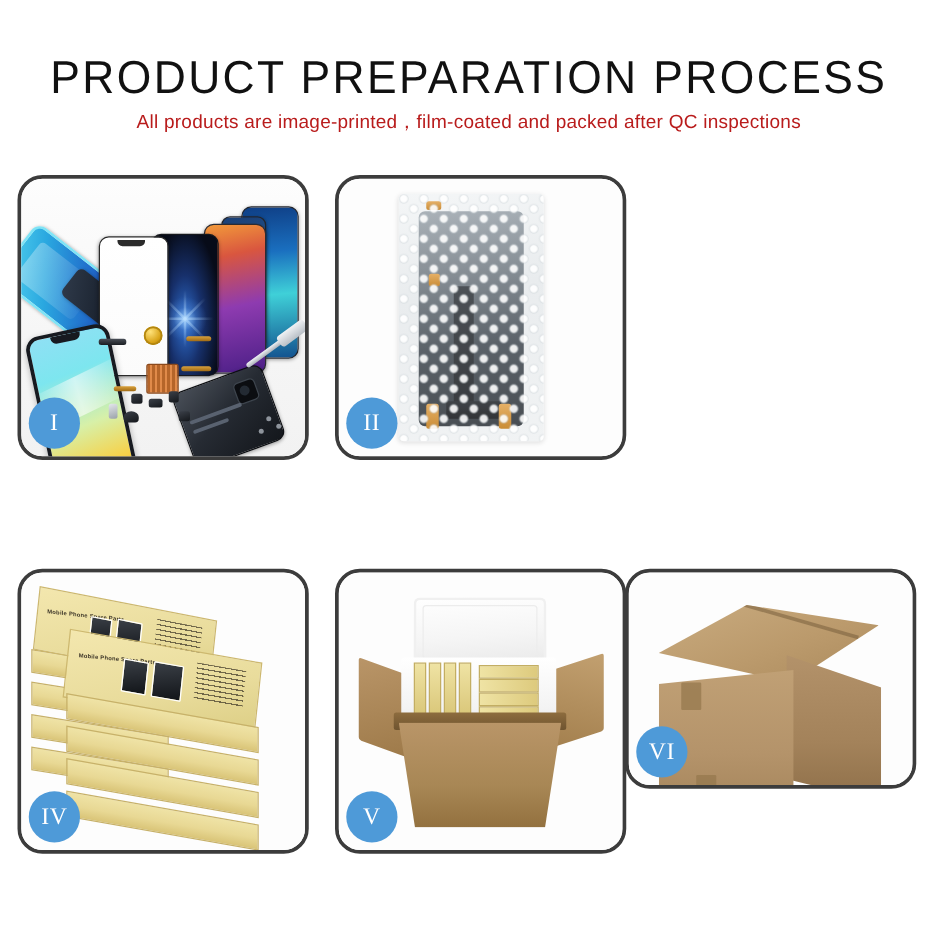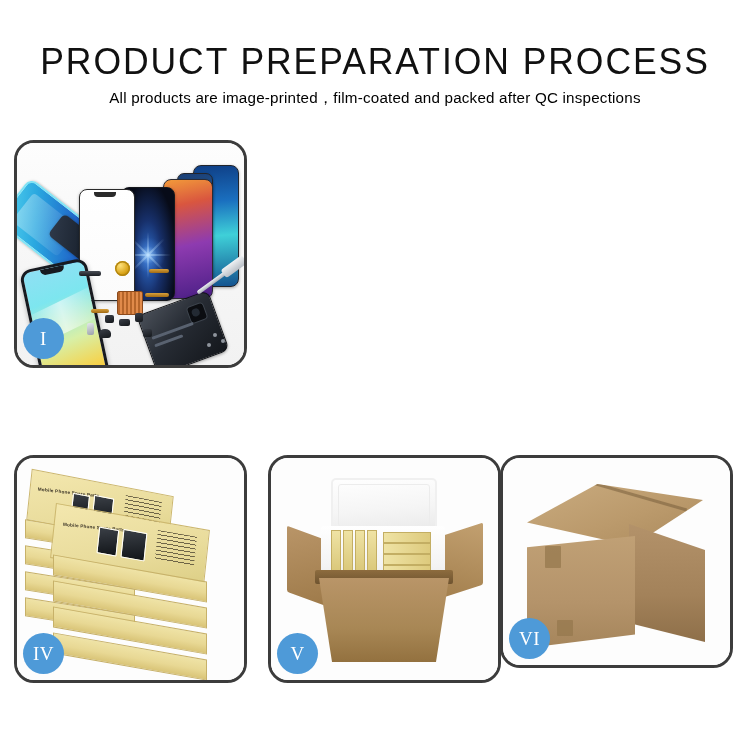--- a/index.html
+++ b/index.html
@@ -23,21 +23,21 @@
     color:#111111;
     white-space:nowrap;
     transform:scaleX(0.96);
   }
   .subtitle{
     margin:0;padding:0;
     position:absolute;left:0;top:88px;width:750px;
     font-size:15.2px;line-height:20px;
     font-weight:400;
     letter-spacing:0.2px;
-    color:#000000;
+    color:#b91c1c;
     white-space:nowrap;
   }
 
   
   .grid{position:absolute;left:0;top:0;width:750px;height:750px;}
   .panel{
     position:absolute;
     box-sizing:border-box;
     border:3px solid #3c3c3c;
     border-radius:20px;
@@ -57,21 +57,21 @@
     letter-spacing:0.5px;
     z-index:40;
   }
 
   
   #p1{left:14px;  top:140px; width:233px; height:228px;}
   #p2{left:268px; top:140px; width:233px; height:228px;}
   #p3{left:500px; top:140px; width:233px; height:228px;}
   #p4{left:14px;  top:455px; width:233px; height:228px;}
   #p5{left:268px; top:455px; width:233px; height:228px;}
-  #p6{left:500px; top:455px; width:233px; height:213px;}
+  #p6{left:500px; top:455px; width:233px; height:176px;}
 
   .badge.b1{left:6px;  bottom:6px;}
   .badge.b2{left:6px;  bottom:6px;}
   .badge.b3{left:6px;  bottom:6px;}
   .badge.b4{left:6px;  bottom:6px;}
   .badge.b5{left:6px;  bottom:6px;}
   .badge.b6{left:6px;  bottom:6px;}
 
   
   .p1bg{position:absolute;inset:0;background:
@@ -366,20 +366,37 @@
         <div class="part p-screw" style="left:190px;top:200px;"></div>
 
         <div class="driver">
           <div class="shaft"></div>
           <div class="handle"></div>
         </div>
       </div>
       <div class="badge b1">I</div>
     </div>
 
+    <div class="panel" id="p2">
+      <div class="scene">
+        <div class="p2bg"></div>
+        <div class="bubblebag">
+          <div class="lcd">
+            <div class="flexstrip"></div>
+            <div class="conn"></div>
+          </div>
+          <div class="tape" style="left:22px;top:6px;width:12px;height:7px;"></div>
+          <div class="tape" style="left:24px;top:64px;width:9px;height:10px;"></div>
+          <div class="tape" style="left:22px;bottom:10px;width:10px;height:20px;"></div>
+          <div class="tape" style="right:26px;bottom:10px;width:10px;height:20px;"></div>
+          <div class="bubbles"></div>
+        </div>
+      </div>
+      <div class="badge b2">II</div>
+    </div>
 
 
     <div class="panel" id="p4">
       <div class="scene">
         <div class="p4bg"></div>
         <div class="stack">
 
           <div class="ybox" style="left:2px;top:52px;width:108px;height:17px;transform:skewY(9deg);"></div>
           <div class="ybox" style="left:2px;top:78px;width:108px;height:17px;transform:skewY(9deg);"></div>
           <div class="ybox" style="left:2px;top:104px;width:108px;height:17px;transform:skewY(9deg);"></div>

